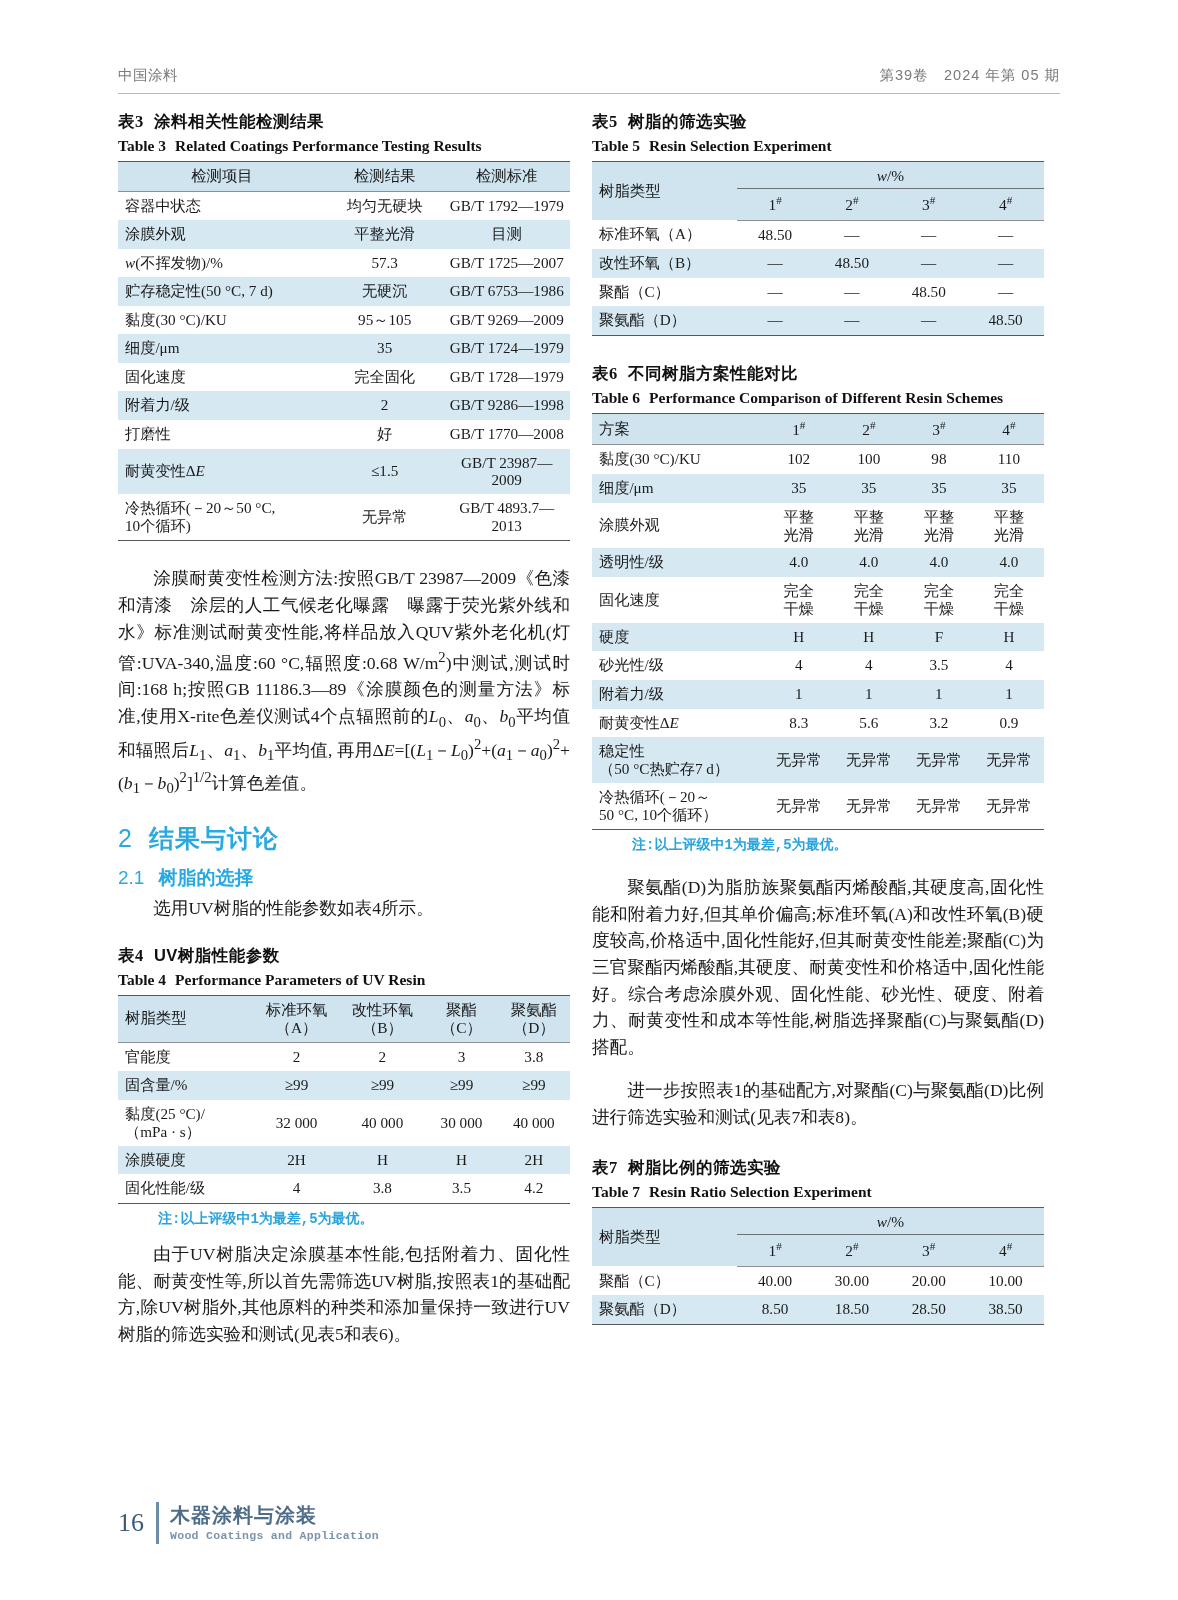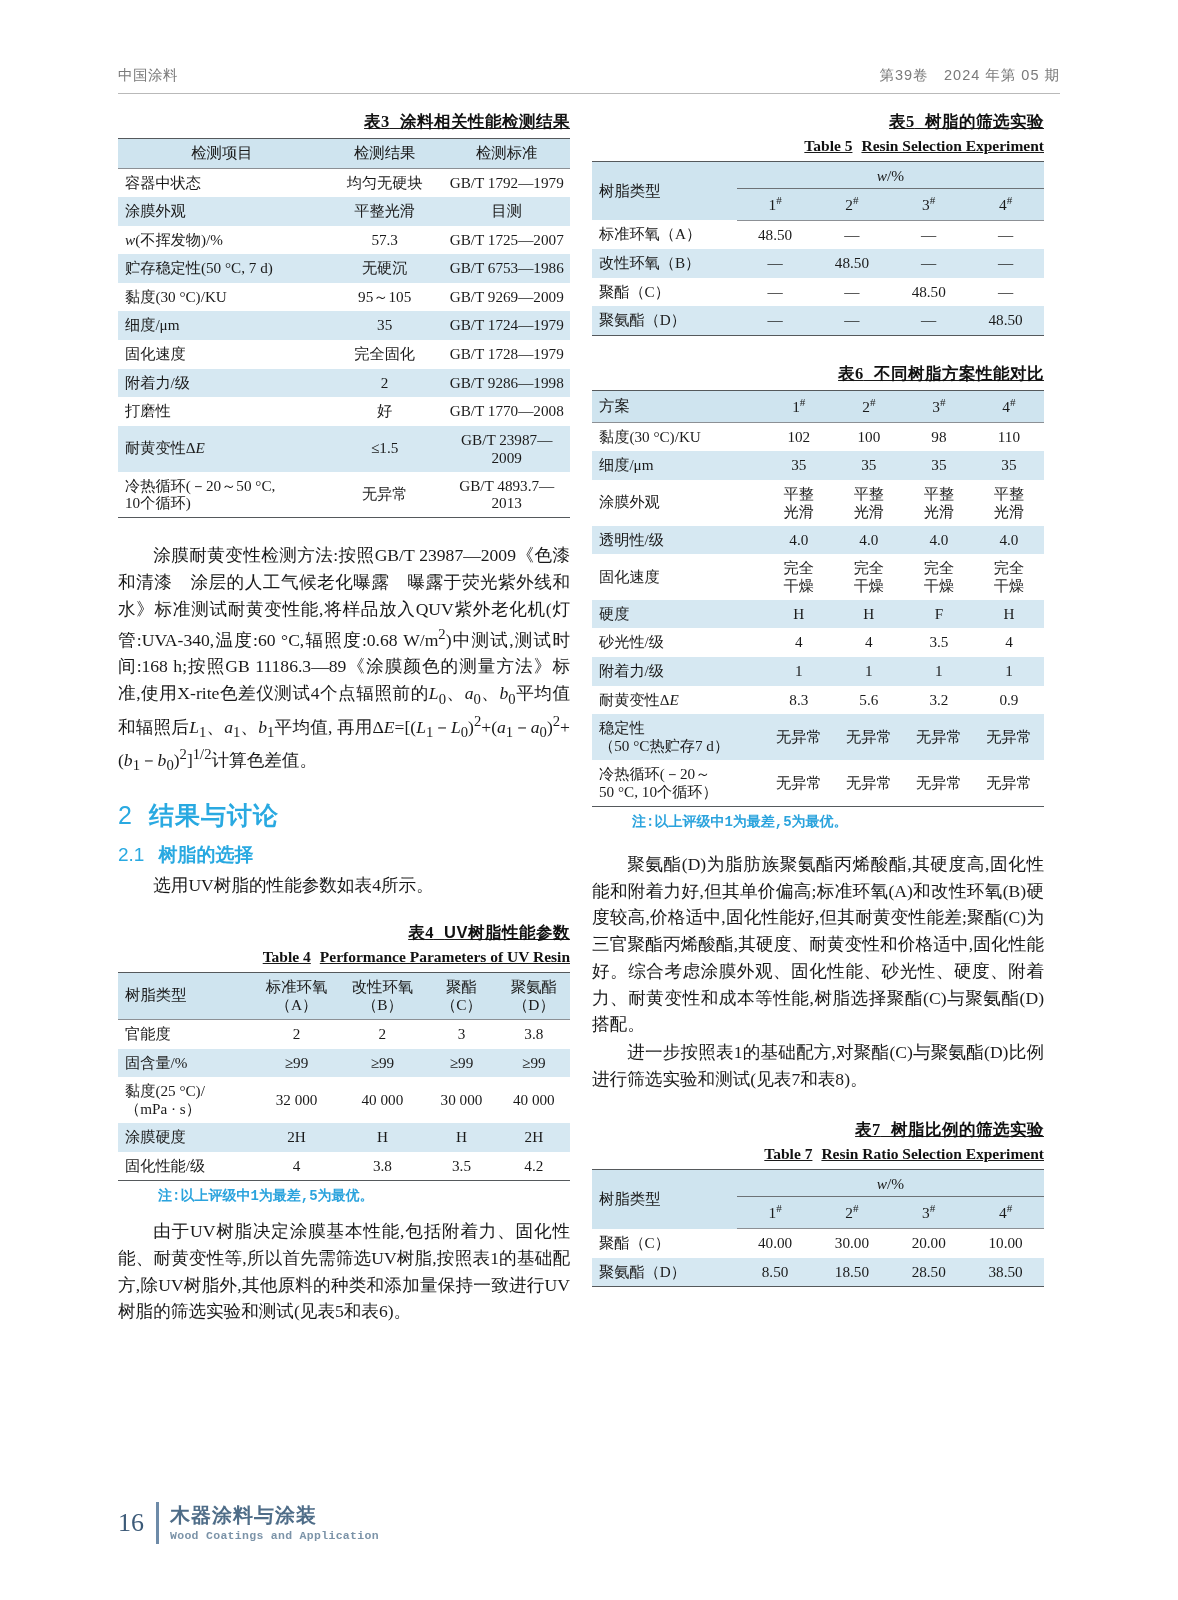--- a/index.html
+++ b/index.html
@@ -50,24 +50,23 @@
   .col {
     position: absolute;
     top: 110px;
     width: 452px;
   }
   .col-left  { left: 118px; }
   .col-right { left: 592px; }
 
   
   .cap {
-    text-align: right;
+    text-align: left;
     line-height: 1.45;
     margin-bottom: 4px;
-    text-decoration: underline;
   }
   .cap .zh {
     font-family: "Liberation Sans", sans-serif;
     font-weight: bold;
     font-size: 16.5px;
     color: #111;
     letter-spacing: 0.5px;
   }
   .cap .zh .num { font-family: "Liberation Serif", serif; }
   .cap .en {
@@ -117,21 +116,21 @@
   
   p.body {
     margin: 0;
     font-size: 17.6px;
     line-height: 1.52;
     text-align: justify;
     text-justify: inter-ideograph;
     text-indent: 2em;
     font-family: "Liberation Serif", "DejaVu Serif", serif;
   }
-  p.body + p.body { margin-top: 1px; }
+  p.body + p.body { margin-top: 16px; }
   .blk { margin-top: 13px; }
 
   
   h2.sec {
     font-family: "Liberation Sans", sans-serif;
     color: #29a9e1;
     font-size: 25px;
     font-weight: bold;
     margin: 22px 0 6px 0;
     letter-spacing: 1px;
@@ -194,20 +193,21 @@
   <div class="runhead">
     <span class="left">中国涂料</span>
     <span class="right">第39卷　2024 年第 05 期</span>
   </div>
   <div class="runrule"></div>
 
   <div class="col col-left">
 
     <div class="cap">
       <div class="zh"><span class="num">表3</span>&nbsp;&nbsp;<span>涂料相关性能检测结果</span></div>
+      <div class="en"><span class="lbl">Table 3</span><span>Related Coatings Performance Testing Results</span></div>
     </div>
 
     <table class="t">
       <tbody>
         <tr class="hdr thead-band rule-top rule-mid">
           <td style="width:46%">检测项目</td>
           <td style="width:26%">检测结果</td>
           <td style="width:28%">检测标准</td>
         </tr>
         <tr>
@@ -384,20 +384,21 @@
           <td>—</td>
           <td>—</td>
           <td>—</td>
           <td>48.50</td>
         </tr>
       </tbody>
     </table>
 
     <div class="cap" style="margin-top:26px;">
       <div class="zh"><span class="num">表6</span>&nbsp;&nbsp;<span>不同树脂方案性能对比</span></div>
+      <div class="en"><span class="lbl">Table 6</span><span>Performance Comparison of Different Resin Schemes</span></div>
     </div>
 
     <table class="t">
       <tbody>
         <tr class="hdr thead-band rule-top rule-mid">
           <td class="lc" style="width:38%">方案</td>
           <td style="width:15.5%">1<sup class="hash">#</sup></td>
           <td style="width:15.5%">2<sup class="hash">#</sup></td>
           <td style="width:15.5%">3<sup class="hash">#</sup></td>
           <td style="width:15.5%">4<sup class="hash">#</sup></td>

